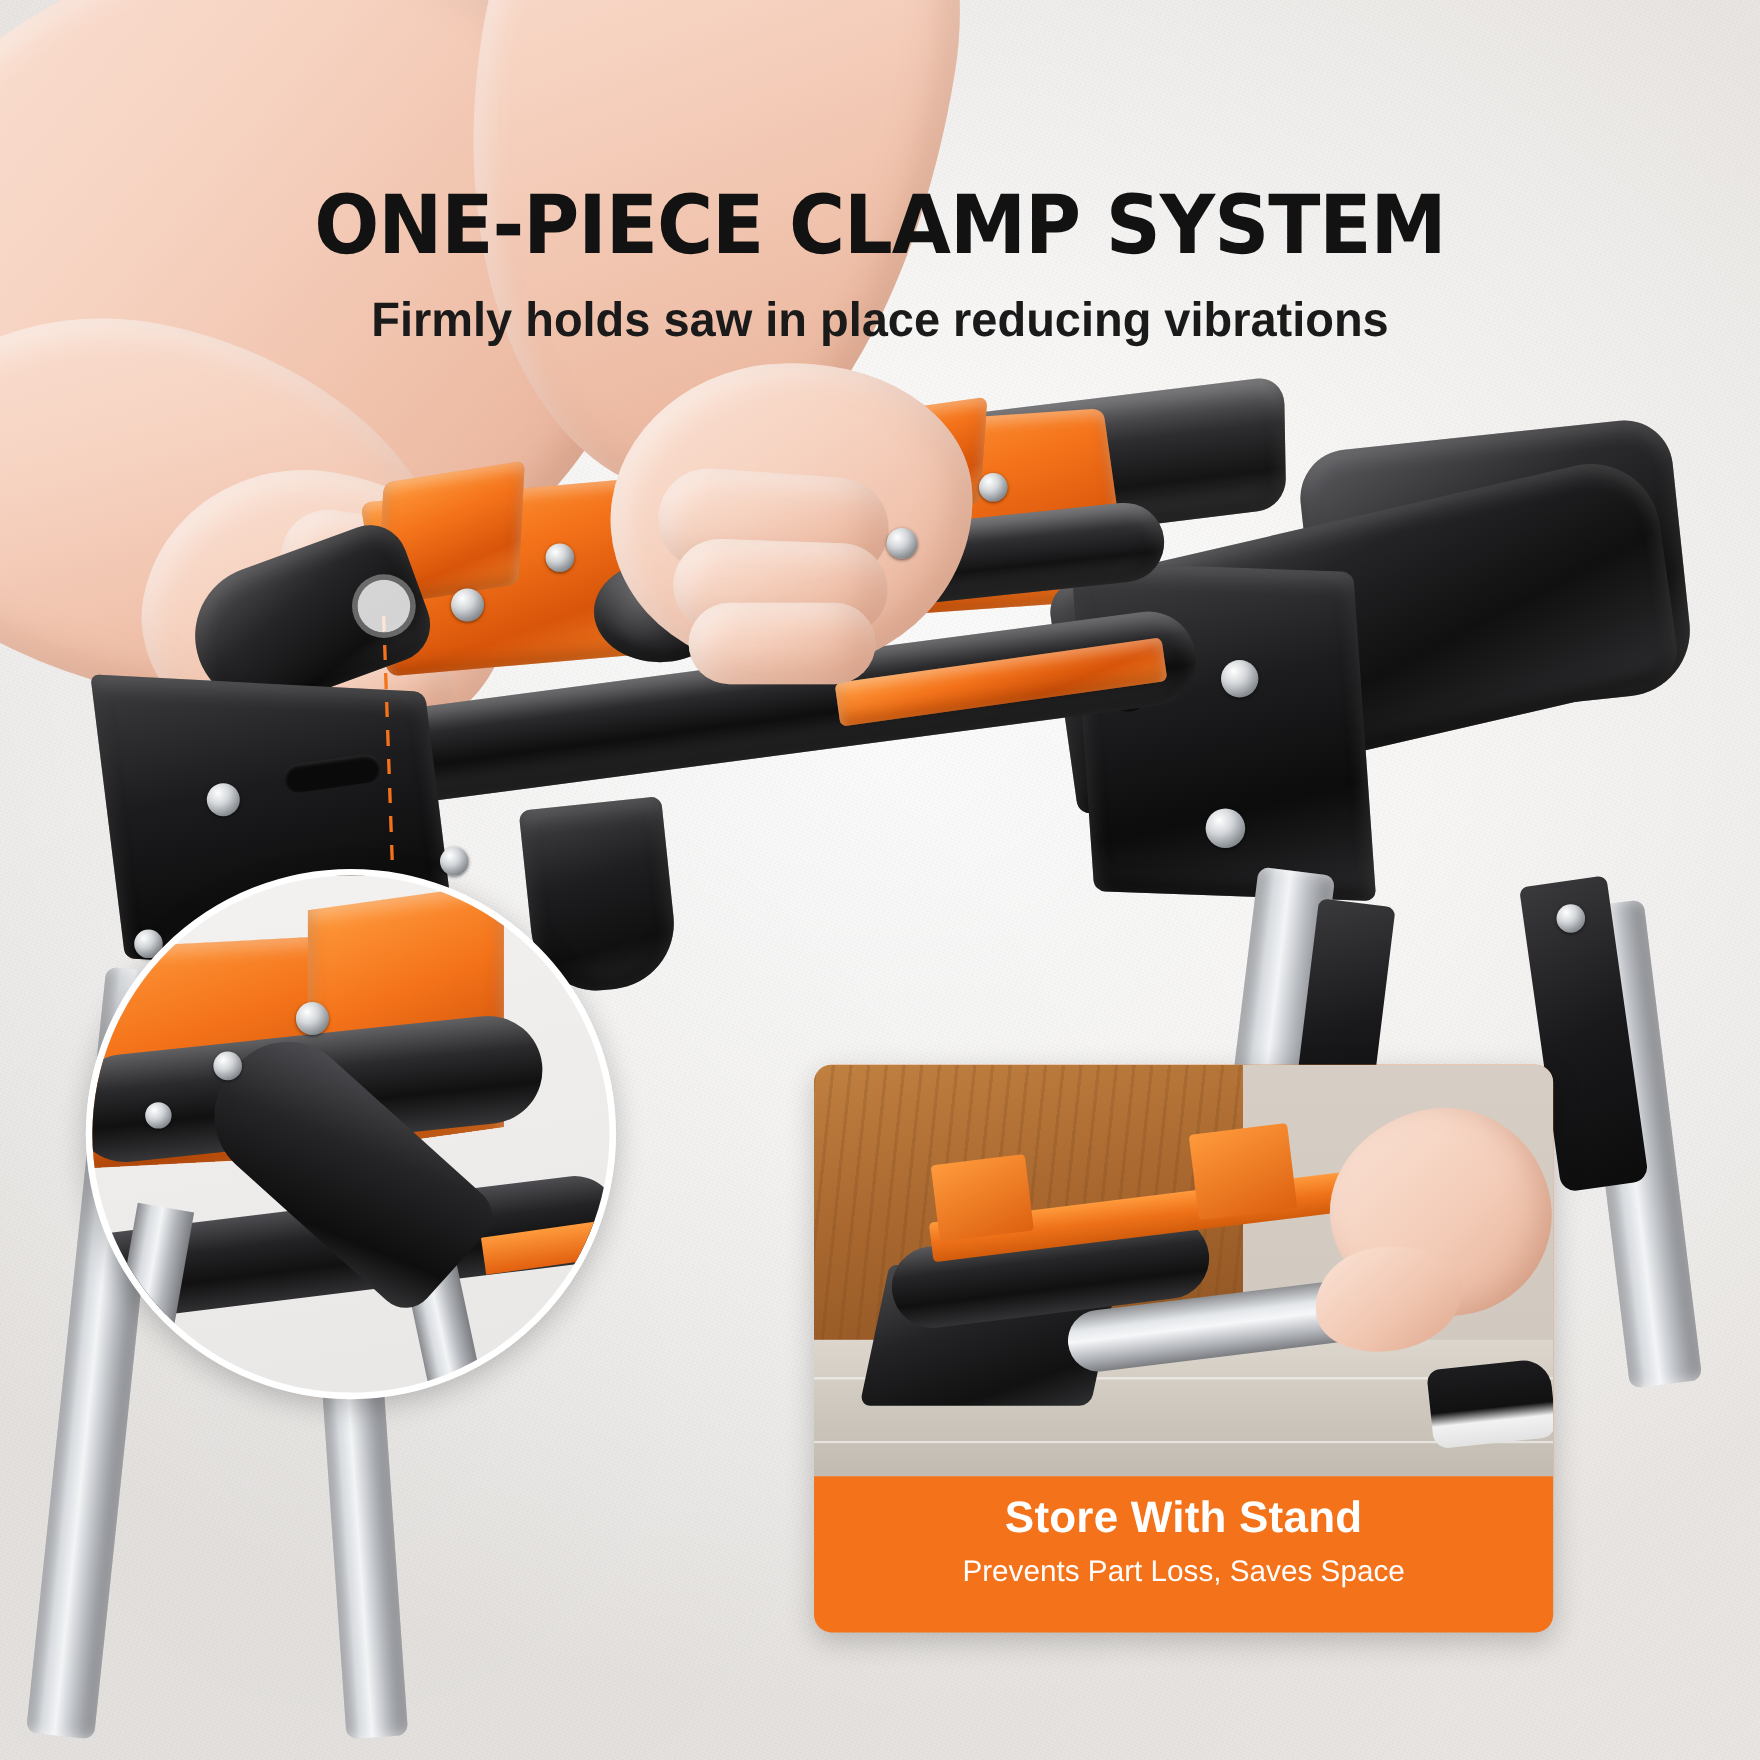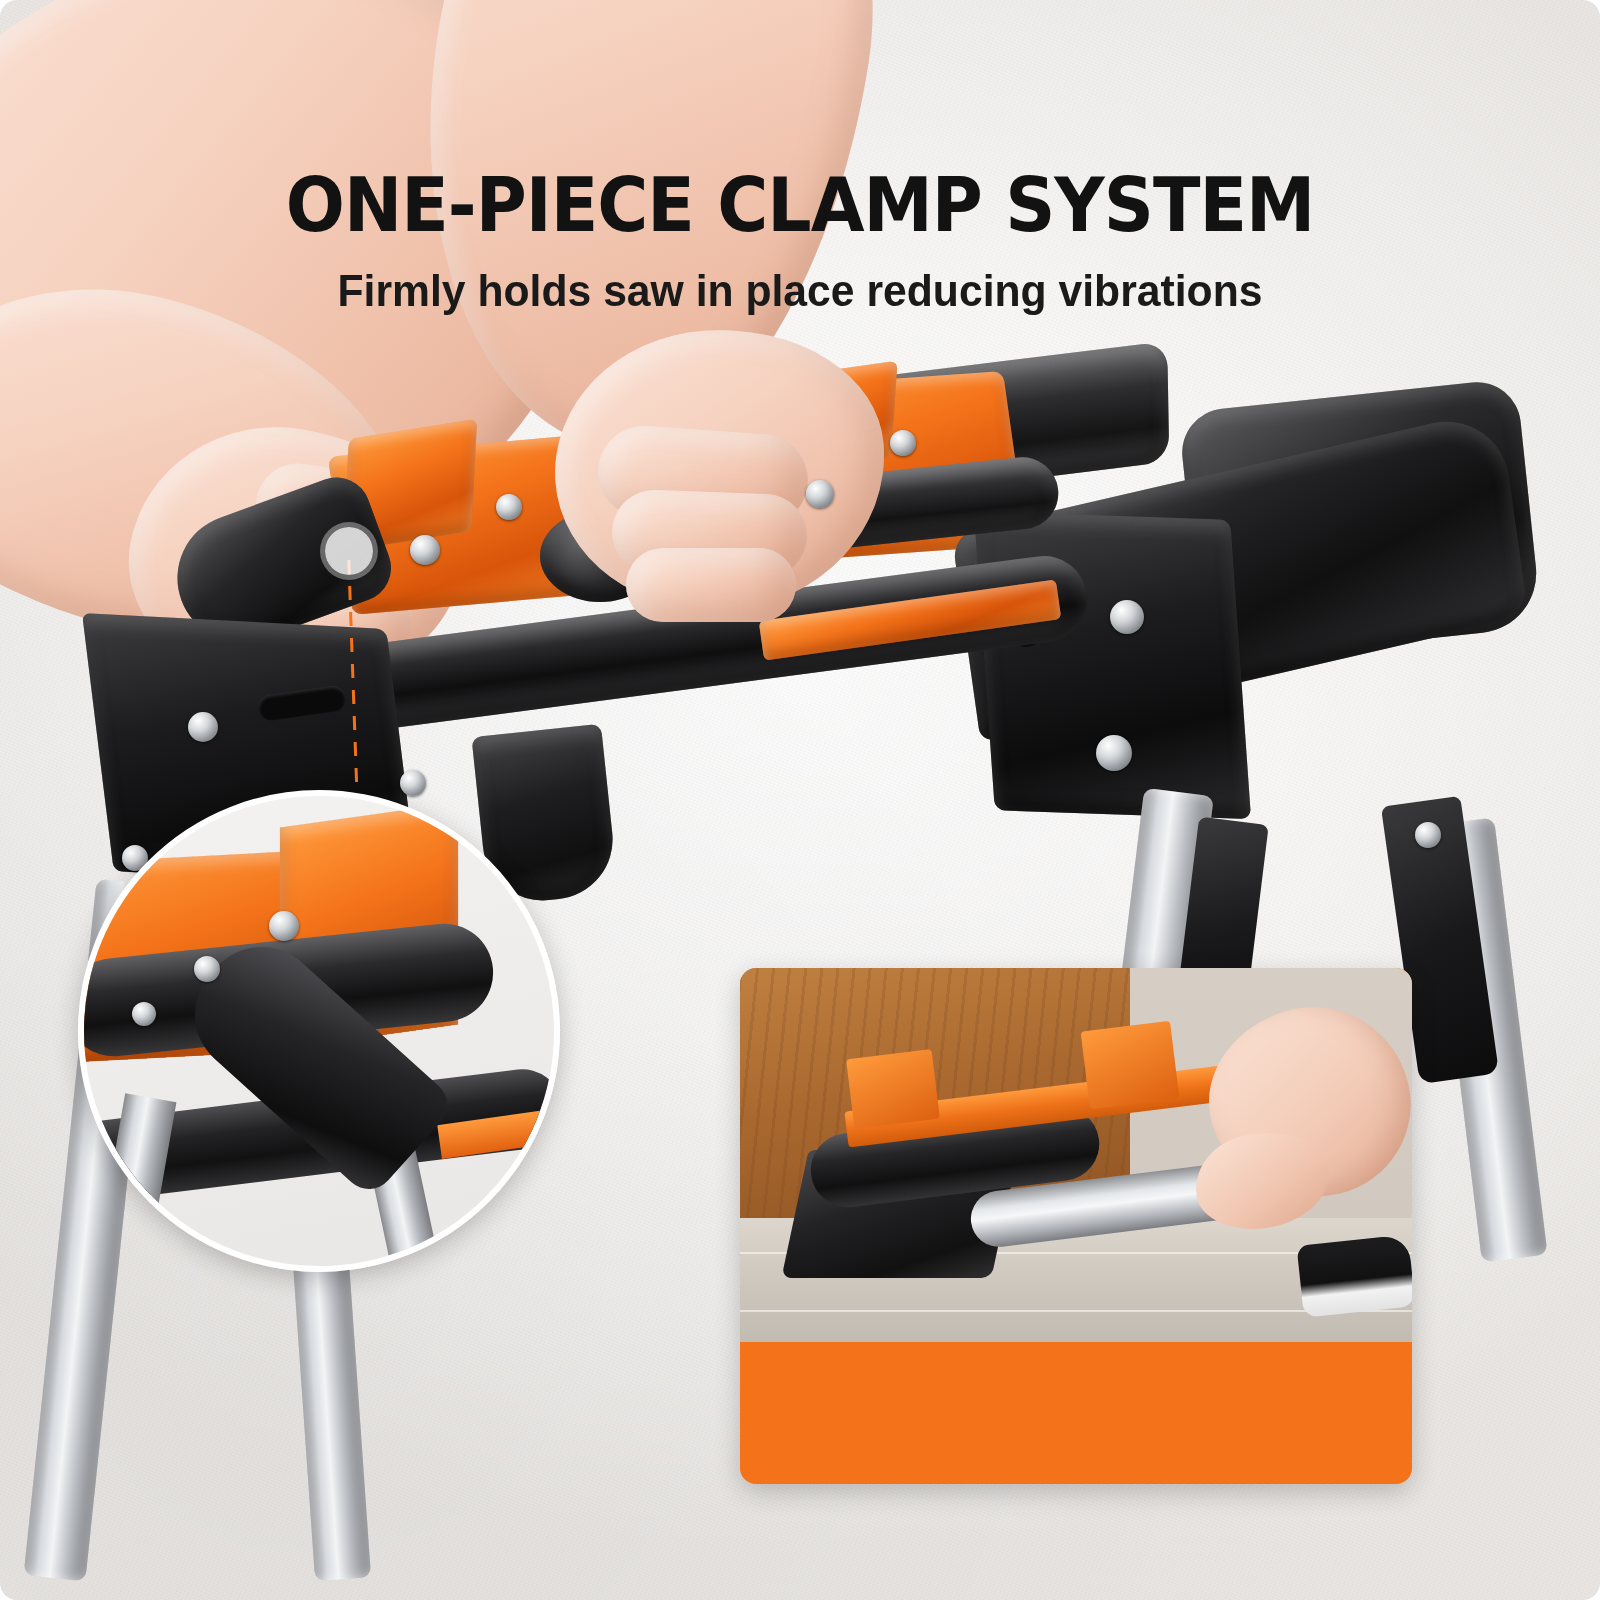--- a/index.html
+++ b/index.html
@@ -15,21 +15,20 @@
     position: relative;
   }
 
   
   .stage {
     position: absolute;
     inset: 0;
     background:
       radial-gradient(ellipse 70% 55% at 50% 42%, #fdfdfd 0%, #f7f6f5 45%, #efedeb 78%, #e8e5e2 100%);
     overflow: hidden;
-    border-radius: 17px;
   }
   .stage::after {
     
     content: "";
     position: absolute;
     inset: -10px;
     background-image:
       repeating-linear-gradient(22deg, rgba(0,0,0,0.016) 0 1px, rgba(255,255,255,0) 1px 3px),
       repeating-linear-gradient(112deg, rgba(0,0,0,0.013) 0 1px, rgba(255,255,255,0) 1px 4px),
       radial-gradient(circle at 20% 80%, rgba(0,0,0,0.03), rgba(0,0,0,0) 60%);
@@ -552,15 +551,19 @@
       <div class="ins-black-base"></div>
       <div class="ins-tube"></div>
       <div class="ins-silver"></div>
       <div class="ins-org-rail"></div>
       <div class="ins-org-a"></div>
       <div class="ins-org-b"></div>
       <div class="ins-arm"></div>
       <div class="ins-hand"></div>
       <div class="ins-shoe"></div>
     </div>
+    <div class="inset-caption">
+      <div class="inset-title">Store With Stand</div>
+      <div class="inset-sub">Prevents Part Loss, Saves Space</div>
+    </div>
   </div>
 
 </div>
 
 </body></html>

